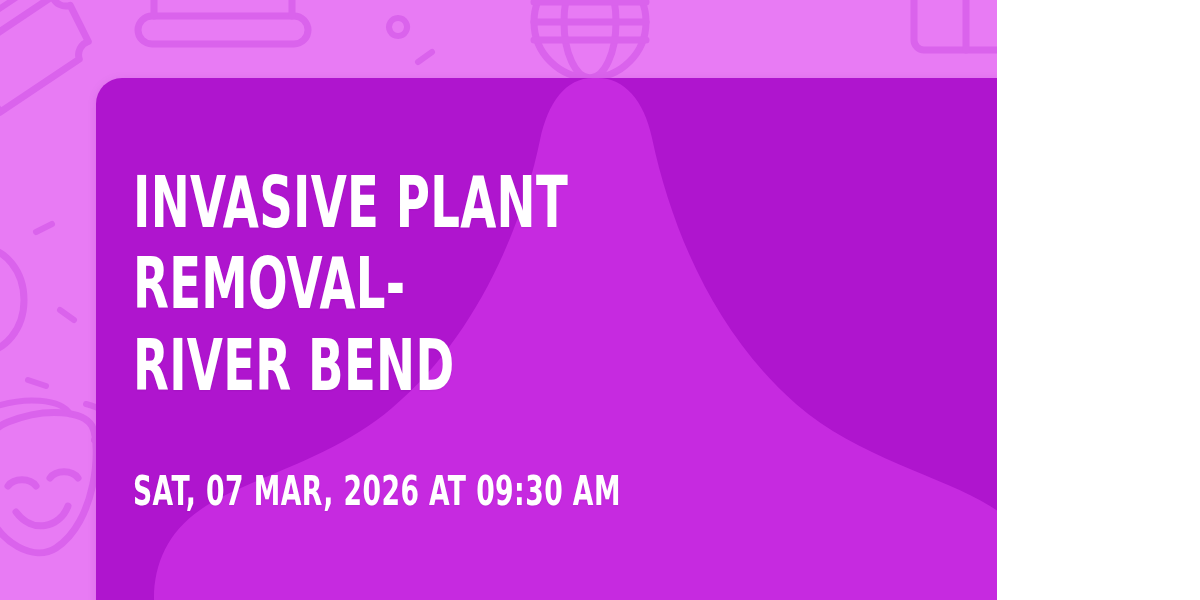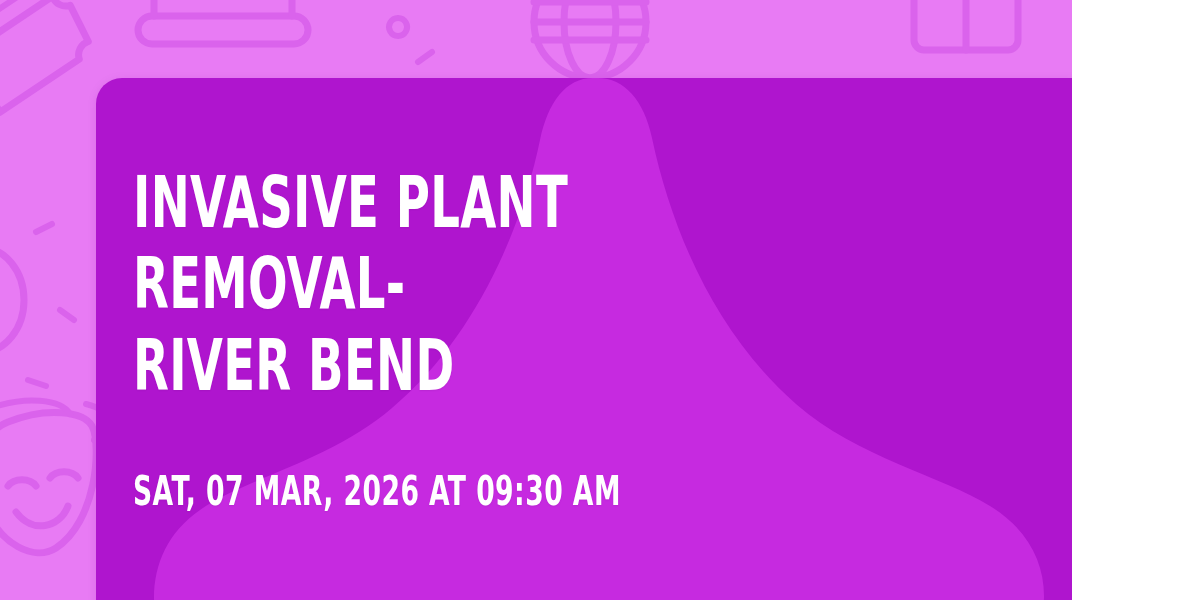--- a/index.html
+++ b/index.html
@@ -10,24 +10,25 @@
   body {
     width: 1200px;
     height: 600px;
     overflow: hidden;
     font-family: "Liberation Sans", sans-serif;
   }
 
   
   .banner {
     position: relative;
-    width: 1072px;
+    width: 972px;
     height: 600px;
     overflow: hidden;
     background: #d946ef;
+    padding-left: 25px;
   }
 
   
   .bg-gradient {
     position: absolute;
     inset: 0;
     background:
       radial-gradient(circle at 100% 0%, #F2ACF6 0%, rgba(242,172,246,0) 46%),
       radial-gradient(circle at 0% 100%, #EFA3F6 0%, rgba(239,163,246,0) 46%),
       radial-gradient(circle at 0% 0%, #EC95F5 0%, rgba(236,149,245,0) 40%),

